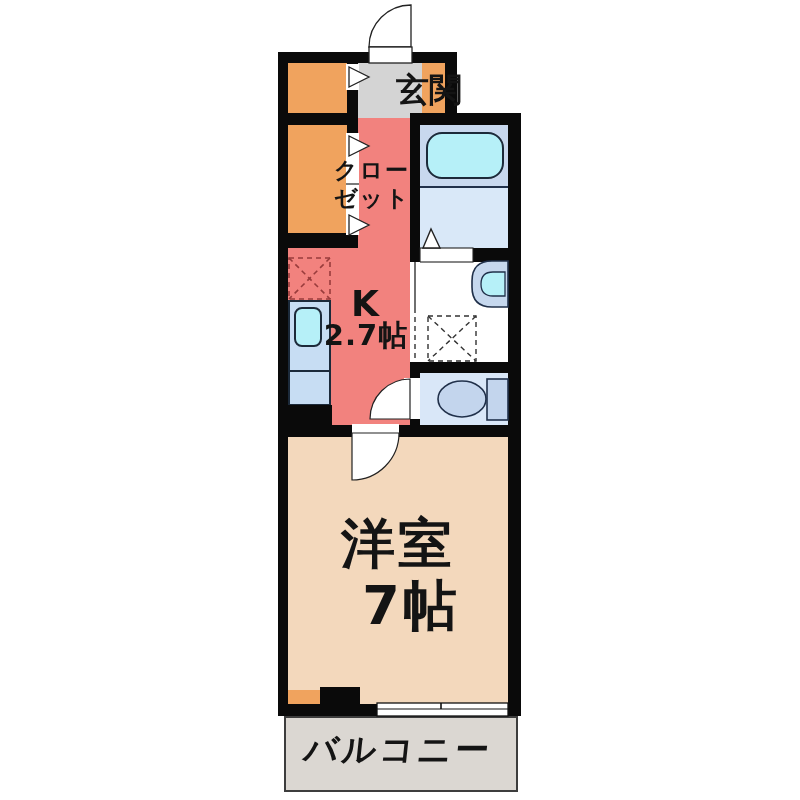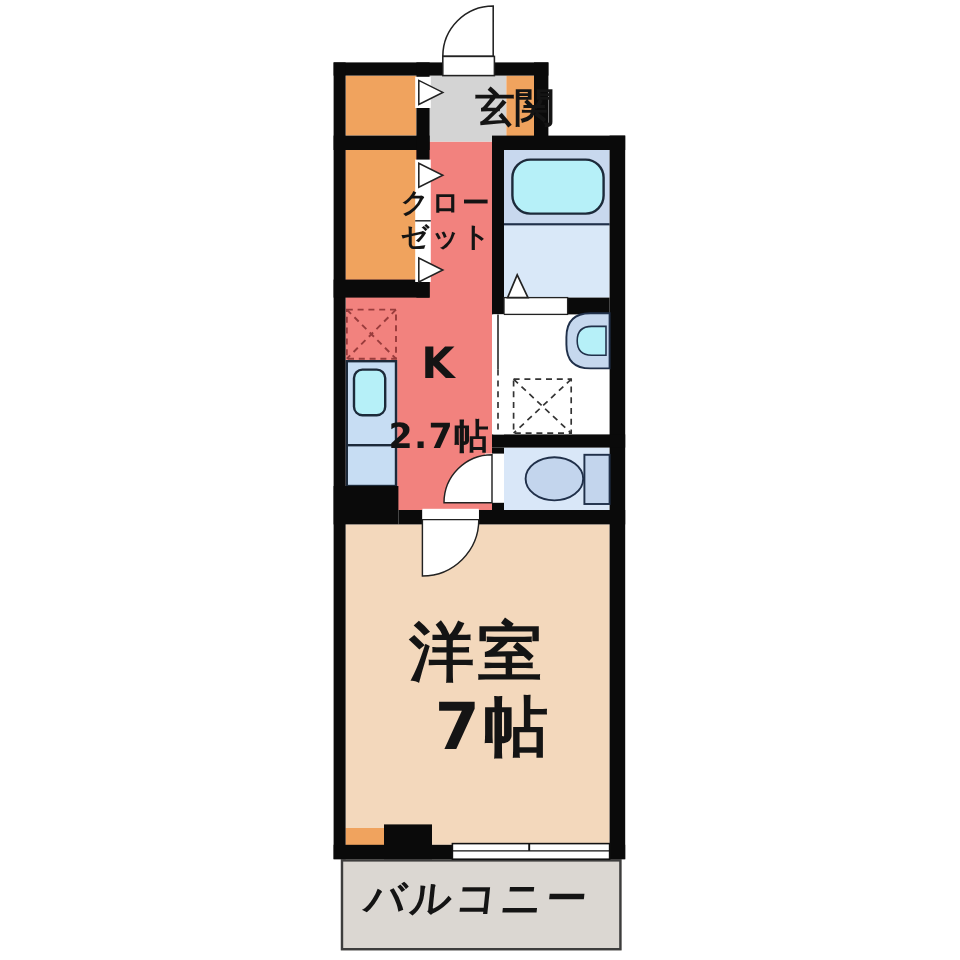--- a/index.html
+++ b/index.html
@@ -149,20 +149,20 @@
   </svg>
 
   <div class="abs lbl lbl-entrance" style="left:352px;top:71px;width:80px;">玄関</div>
 
   <div class="abs lbl lbl-closet" style="left:302px;top:156px;width:62px;margin-left:32px;">
     <div>クロー</div>
     <div>ゼット</div>
   </div>
 
   <div class="abs lbl lbl-k" style="left:330px;top:283px;width:70px;">K</div>
-  <div class="abs lbl lbl-ksize" style="left:308px;top:319px;width:116px;margin-top:28px;">2.7帖</div>
+  <div class="abs lbl lbl-ksize" style="left:308px;top:319px;width:116px;">2.7帖</div>
 
   <div class="abs lbl lbl-western" style="left:288px;top:513px;width:220px;text-align:center;">洋室</div>
   <div class="abs lbl lbl-western" style="left:288px;top:575px;width:246px;">7帖</div>
 
   <div class="abs lbl lbl-balcony" style="left:284px;top:730px;width:228px;">バルコニー</div>
 
 </div>
 
 </body></html>

